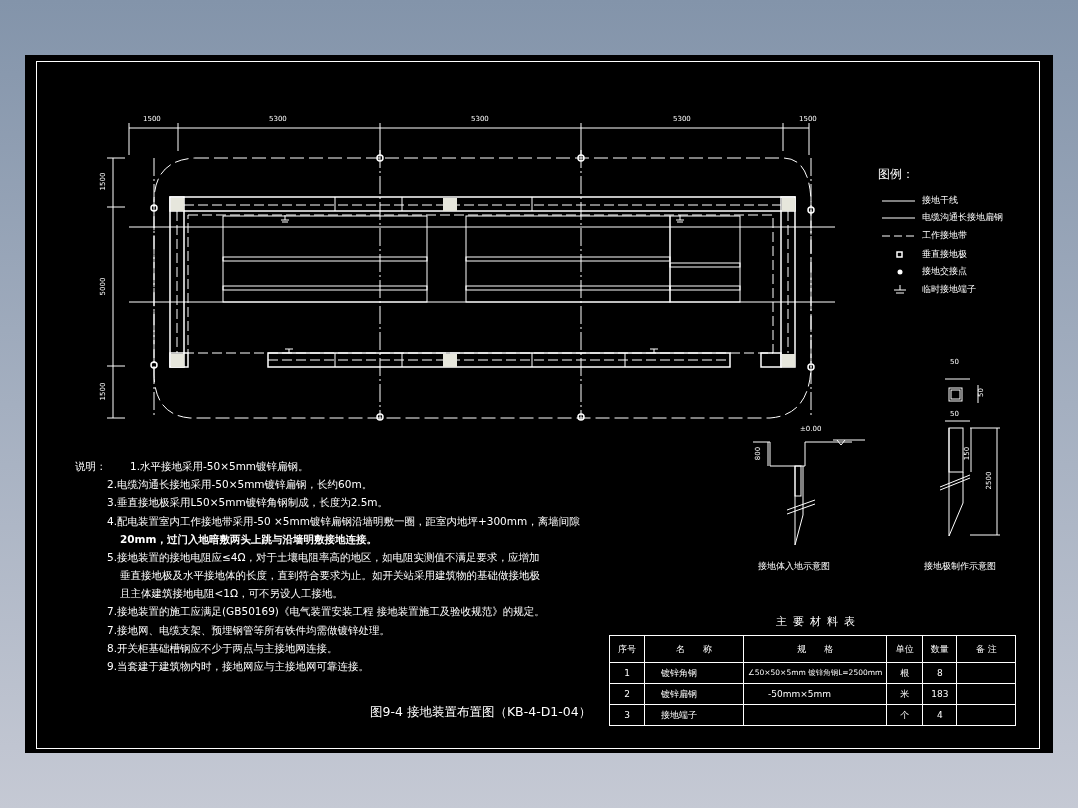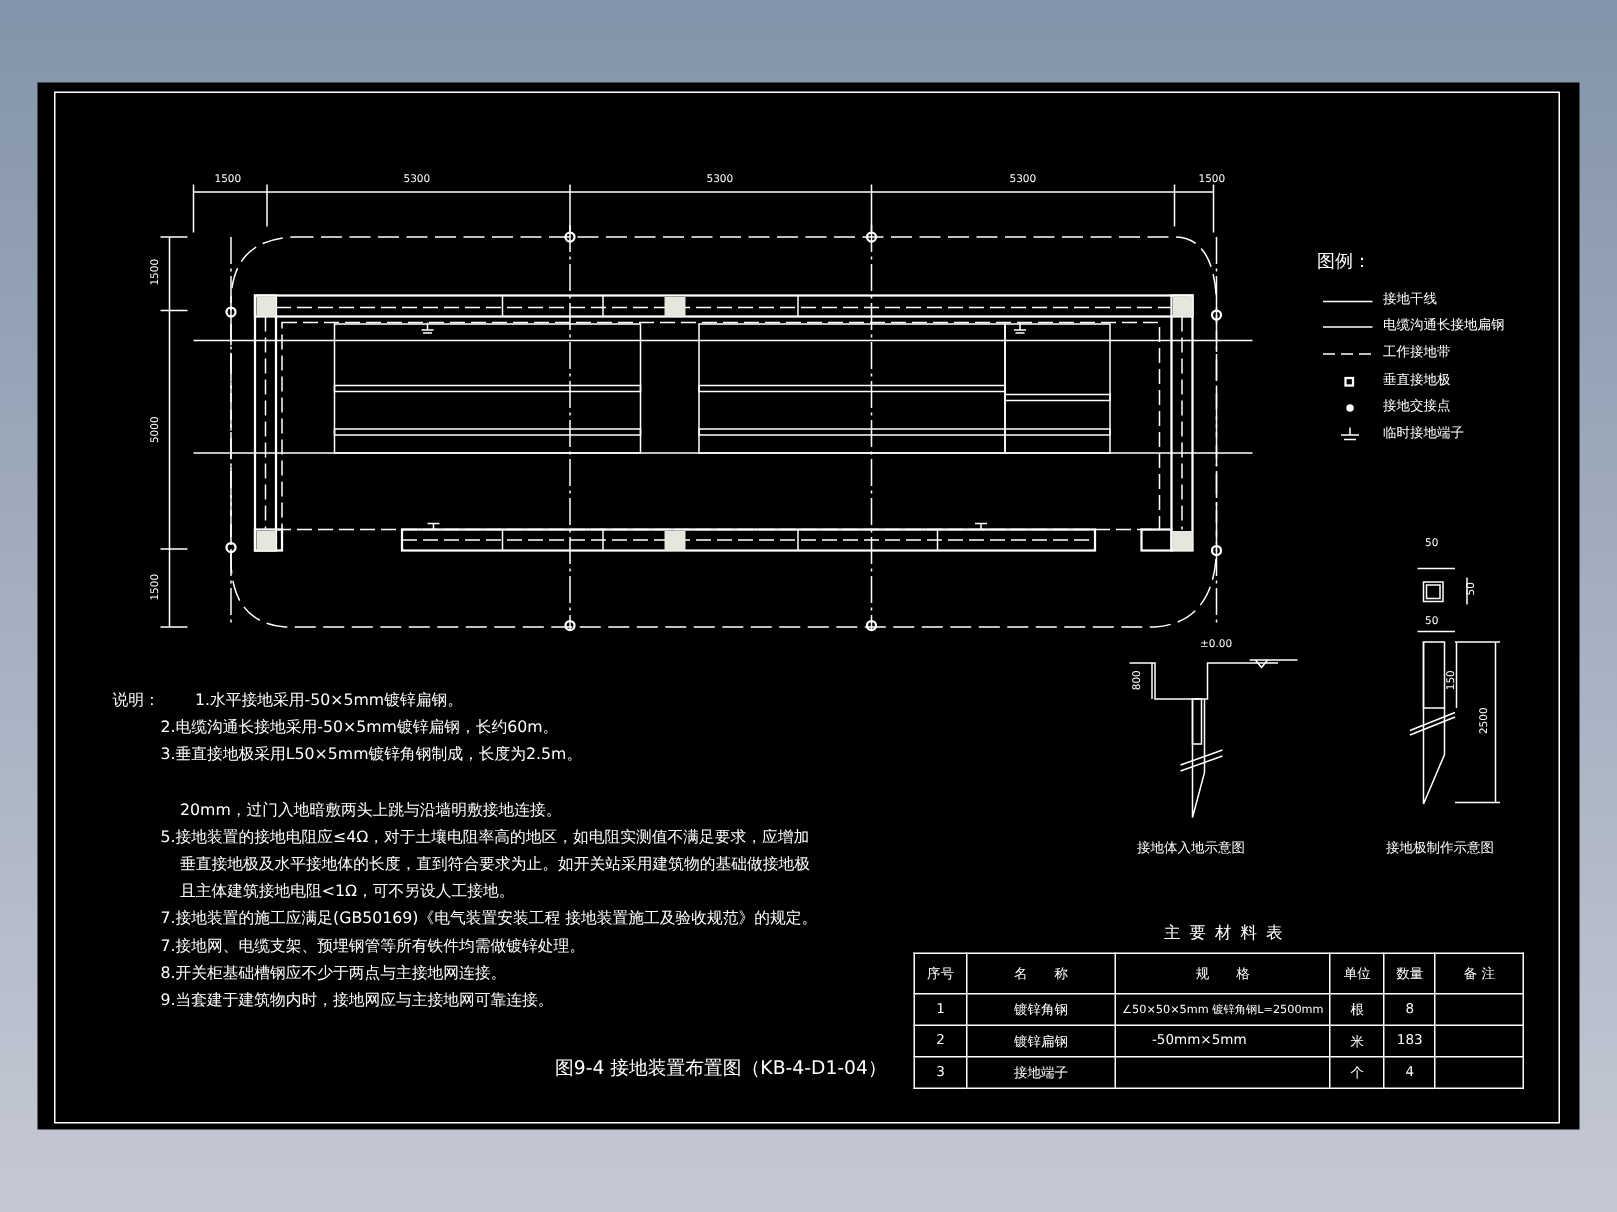--- a/index.html
+++ b/index.html
@@ -12,21 +12,21 @@
   .frame { position:absolute; left:11px; top:6px; width:1004px; height:688px; border:1px solid #fff; box-sizing:border-box; }
   svg.drawing { position:absolute; left:0; top:0; }
   .t { position:absolute; color:#fff; white-space:nowrap; line-height:1; }
   .legend-title { left:853px; top:113px; font-size:12px; }
   .legend-label { font-size:9px; }
   .note-line { position:absolute; white-space:nowrap; color:#fff; font-size:10.5px; }
   .caption { font-size:11.5px; }
   .mat-title { left:751px; top:561px; font-size:11px; letter-spacing:6px; }
   table.mat { position:absolute; left:584px; top:580px; border-collapse:collapse; color:#fff; font-size:9px; }
   table.mat td { border:1px solid #fff; height:20px; padding:0 4px; text-align:center; white-space:nowrap; }
-  table.mat td.left { text-align:center; padding-left:4px; }
+  table.mat td.left { text-align:left; padding-left:16px; }
   .drawing-title { left:345px; top:651px; font-size:12.5px;text-align:center; }
   .dim { font-size:7px; }
   .vdim { font-size:7px; transform:rotate(-90deg); transform-origin:center; }
 </style>
 </head>
 <body>
 
 <div class="sheet">
   <div class="frame"></div>
 
@@ -173,21 +173,22 @@
   <span class="t vdim" style="left:952px;top:334px;">50</span>
   <span class="t dim" style="left:925px;top:356px;">50</span>
   <span class="t vdim" style="left:936px;top:395px;">150</span>
   <span class="t vdim" style="left:956px;top:422px;">2500</span>
   <span class="t caption" style="left:899px;top:507px;font-size:9px;">接地极制作示意图</span>
 
   <span class="note-line" style="left:50px;top:405px;">说明：</span>
   <span class="note-line" style="left:85px;top:405px;margin-left:20px;">1.水平接地采用-50×5mm镀锌扁钢。</span>
   <span class="note-line" style="left:82px;top:423px;">2.电缆沟通长接地采用-50×5mm镀锌扁钢，长约60m。</span>
   <span class="note-line" style="left:82px;top:441px;">3.垂直接地极采用L50×5mm镀锌角钢制成，长度为2.5m。</span>
-  <span class="note-line" style="left:95px;top:478px;">20mm，过门入地暗敷两头上跳与沿墙明敷接地连接。</span>
+  <span class="note-line" style="left:82px;top:460px;">4.配电装置室内工作接地带采用-50 ×5mm镀锌扁钢沿墙明敷一圈，距室内地坪+300mm，离墙间隙</span>
+  <span class="note-line" style="left:95px;top:478px;font-weight:bold;">20mm，过门入地暗敷两头上跳与沿墙明敷接地连接。</span>
   <span class="note-line" style="left:82px;top:496px;">5.接地装置的接地电阻应≤4Ω，对于土壤电阻率高的地区，如电阻实测值不满足要求，应增加</span>
   <span class="note-line" style="left:95px;top:514px;">垂直接地极及水平接地体的长度，直到符合要求为止。如开关站采用建筑物的基础做接地极</span>
   <span class="note-line" style="left:95px;top:532px;">且主体建筑接地电阻&lt;1Ω，可不另设人工接地。</span>
   <span class="note-line" style="left:82px;top:550px;">7.接地装置的施工应满足(GB50169)《电气装置安装工程 接地装置施工及验收规范》的规定。</span>
   <span class="note-line" style="left:82px;top:569px;">7.接地网、电缆支架、预埋钢管等所有铁件均需做镀锌处理。</span>
   <span class="note-line" style="left:82px;top:587px;">8.开关柜基础槽钢应不少于两点与主接地网连接。</span>
   <span class="note-line" style="left:82px;top:605px;">9.当套建于建筑物内时，接地网应与主接地网可靠连接。</span>
 
   <span class="t mat-title">主要材料表</span>
   <table class="mat">

